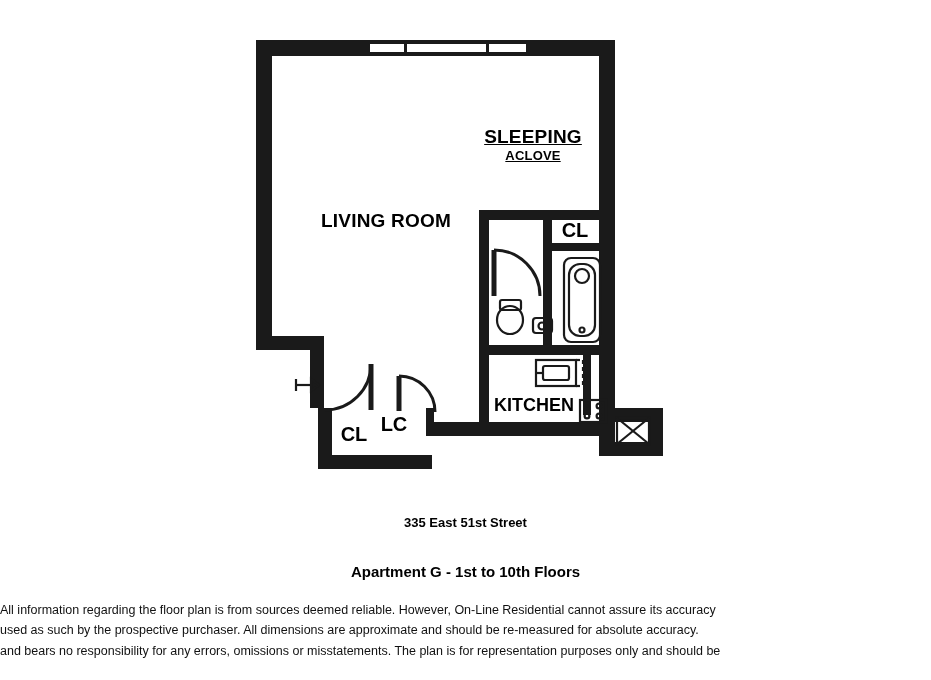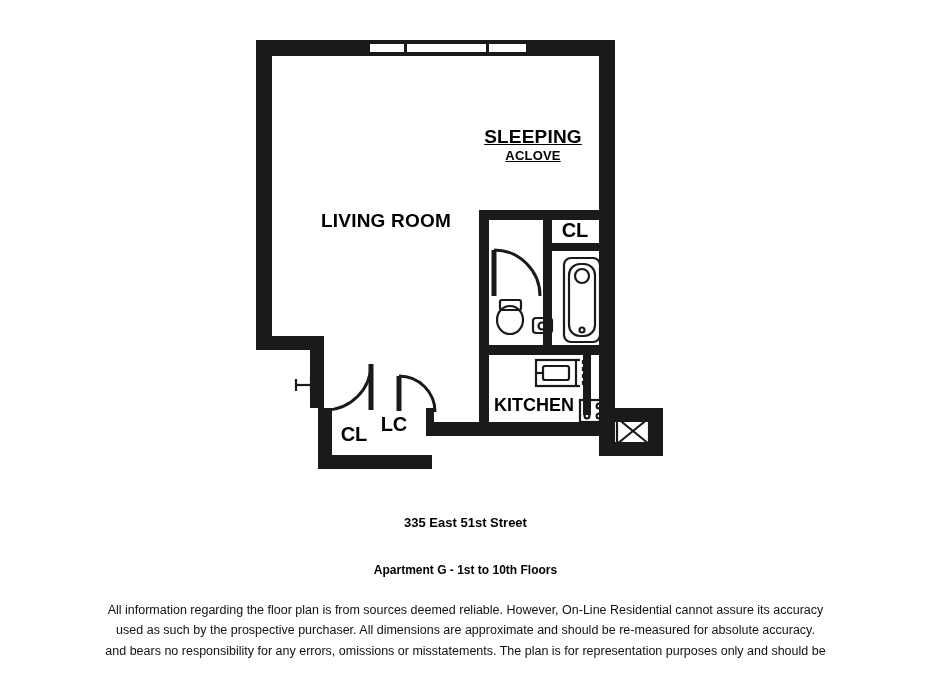--- a/index.html
+++ b/index.html
@@ -55,30 +55,30 @@
     top: 515px;
     width: 931px;
     text-align: center;
   }
   .caption-line-1 {
     font-size: 13px;
     font-weight: bold;
     margin: 0;
   }
   .caption-line-2 {
-    font-size: 12px;
+    font-size: 15px;
     font-weight: bold;
     margin: 33px 0 0 0;
   }
   #disclaimer {
     position: absolute;
     left: 0;
     top: 600px;
     width: 931px;
-    text-align: center;
+    text-align: left;
     font-size: 12.5px;
     line-height: 1.62;
     color: #111;
   }
   #disclaimer div { white-space: nowrap; }
 </style>
 </head>
 <body>
 
 <div id="page">

